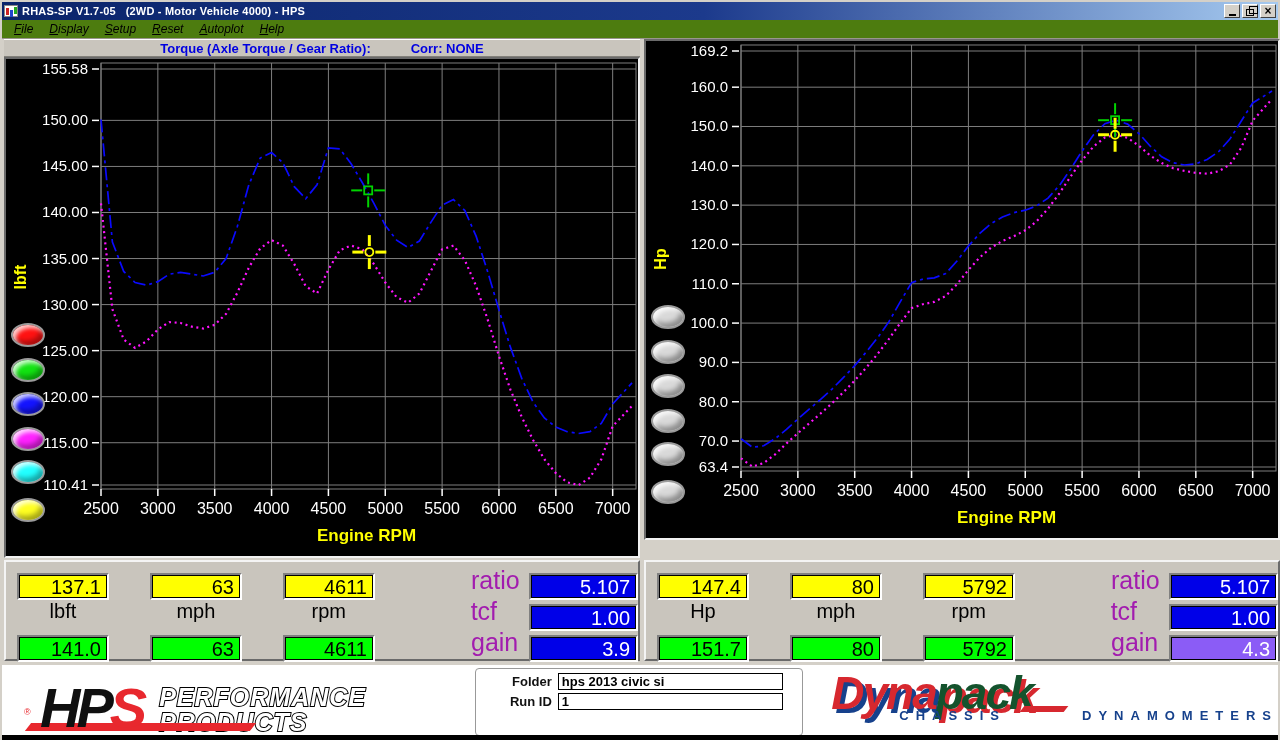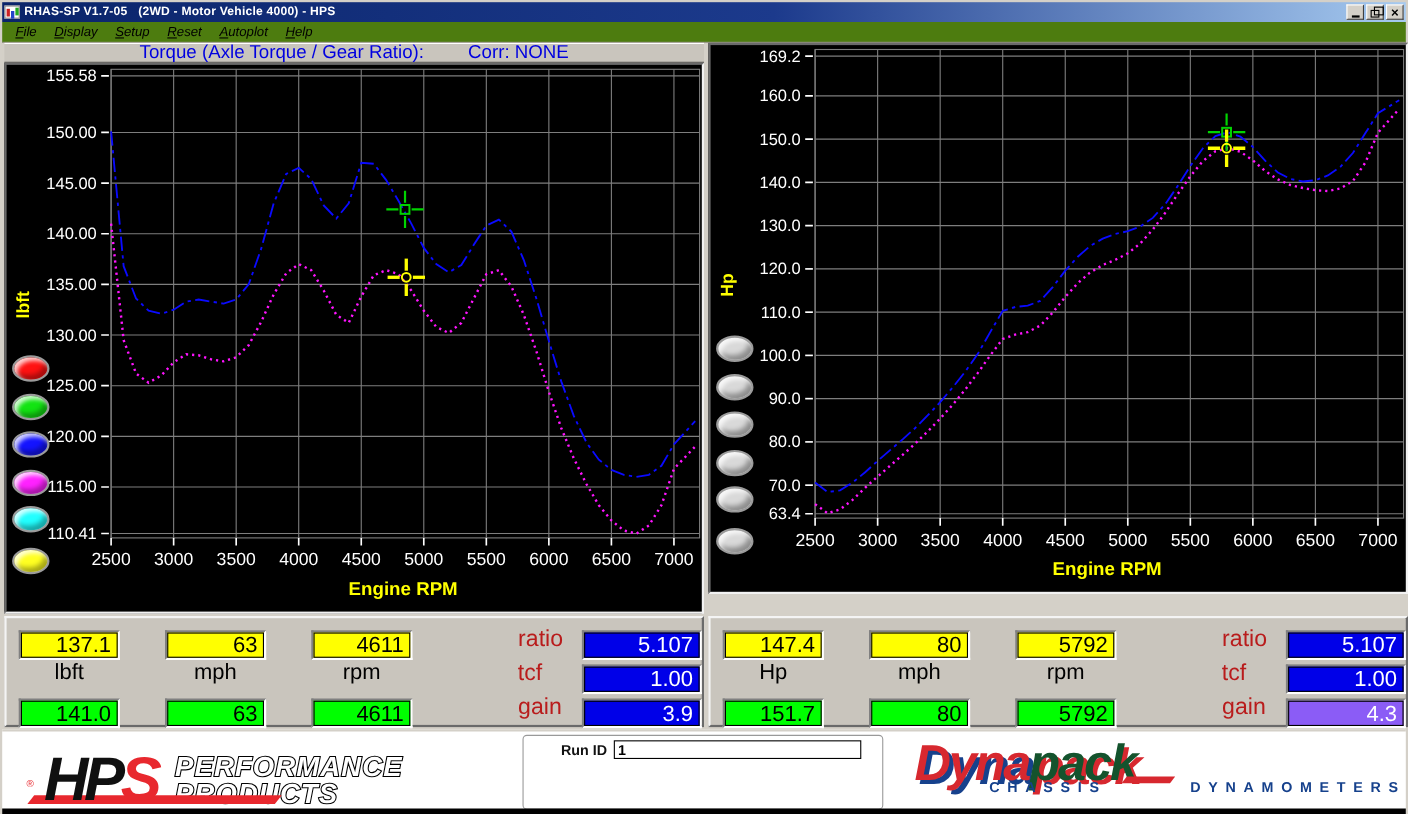--- a/index.html
+++ b/index.html
@@ -23,39 +23,39 @@
   
   .menubar { height:19px; background:#4d7c0f; display:flex; align-items:center; padding-left:4px; border-bottom:1px solid #9a968e;font-style:italic; }
   .menu-item { display:inline-block; font-size:12px; color:#000; padding:2px 8px; }
   .menu-item::first-letter { text-decoration:underline; }
 
   
   .main { height:519px; display:flex; gap:4px; background:#d4d0c8; padding:0 2px; }
   .panel { width:636px; }
   .chart-header { height:18px; background:#c9c5bd; border-top:1px solid #fff; border-bottom:1px solid #82807a;
                   display:flex; align-items:center; justify-content:center; gap:40px; }
-  .chart-header span { color:#0000e0; font-weight:normal; font-size:17px; white-space:pre; }
+  .chart-header span { color:#0000e0; font-weight:bold; font-size:13px; white-space:pre; }
   .chart-wrap { position:relative; height:501px; background:#000; border:2px solid; border-color:#6a6a6a #f2f2f2 #f2f2f2 #6a6a6a; }
   svg text { font-family:"Liberation Sans", sans-serif; }
 
   .side-btn { position:absolute; left:5px; width:34px; height:24px; border-radius:50%;
               border:2px solid #9b9b9b; cursor:pointer;
               box-shadow: inset 3px 3px 4px rgba(255,255,255,.8), inset -3px -4px 5px rgba(0,0,0,.35); }
   .sb1{top:264px}.sb2{top:299px}.sb3{top:333px}.sb4{top:368px}.sb5{top:401px}.sb6{top:439px}
 
   
   .readouts { height:105px; display:flex; gap:4px; background:#d4d0c8; padding:2px; }
   .readout-half { width:636px; border:2px solid; border-color:#f4f4f4 #6a6a6a #6a6a6a #f4f4f4; background:#c9c5bd; padding-top:3px; }
   .ro-row { display:flex; align-items:center; height:31px; padding-left:11px; }
   .vframe { width:99px; margin-right:41px; border:2px solid; border-color:#808080 #ffffff #ffffff #808080;margin-top:11px; }
   .vframe.last { margin-right:0; }
   .vbox { border:1px solid #000; height:23px; line-height:22px; font-size:20px; text-align:right; padding:0 5px; color:#000; }
   .vbox.blue { color:#fff; }
   .unit { width:99px; margin-right:41px; text-align:center; font-size:20px; color:#000; }
-  .param-label { margin-left:55px; width:63px; font-size:21px; color:#b91c1c; }
+  .param-label { margin-left:55px; width:63px; font-size:25px; color:#a21caf; }
   .param-frame { width:117px; margin-right:0; }
 
   
   .footer { position:relative; height:79px; background:#fff; border-top:2px solid #d4d0c8; display:flex; }
   .bottom-strip { position:absolute; left:0; right:0; bottom:0; height:7px; background:#000; }
 
   .hps-logo { width:475px; display:flex; align-items:center; padding:8px 0 0 38px; }
   .hps-word { position:relative; font-style:italic; font-weight:900; font-size:56px; line-height:52px; letter-spacing:-4px; }
   .hps-word .ltr { position:relative; z-index:1; }
   .hps-hp { color:#101010; }
@@ -392,20 +392,24 @@
         <span class="hps-reg">®</span>
       </div>
       <div class="hps-sub">
         <div>PERFORMANCE</div>
         <div>PRODUCTS</div>
       </div>
     </div>
 
     <div class="run-form">
       <div class="form-row">
+        <label>Folder</label>
+        <input type="text" value="hps 2013 civic si" style="">
+      </div>
+      <div class="form-row">
         <label>Run ID</label>
         <input type="text" value="1" style="">
       </div>
     </div>
 
     <div class="dynapack-logo">
       <div class="dp-word">
         <span class="dp-a">Dyna</span><span class="dp-b">pack</span>
       </div>
       <div class="dp-sub">

